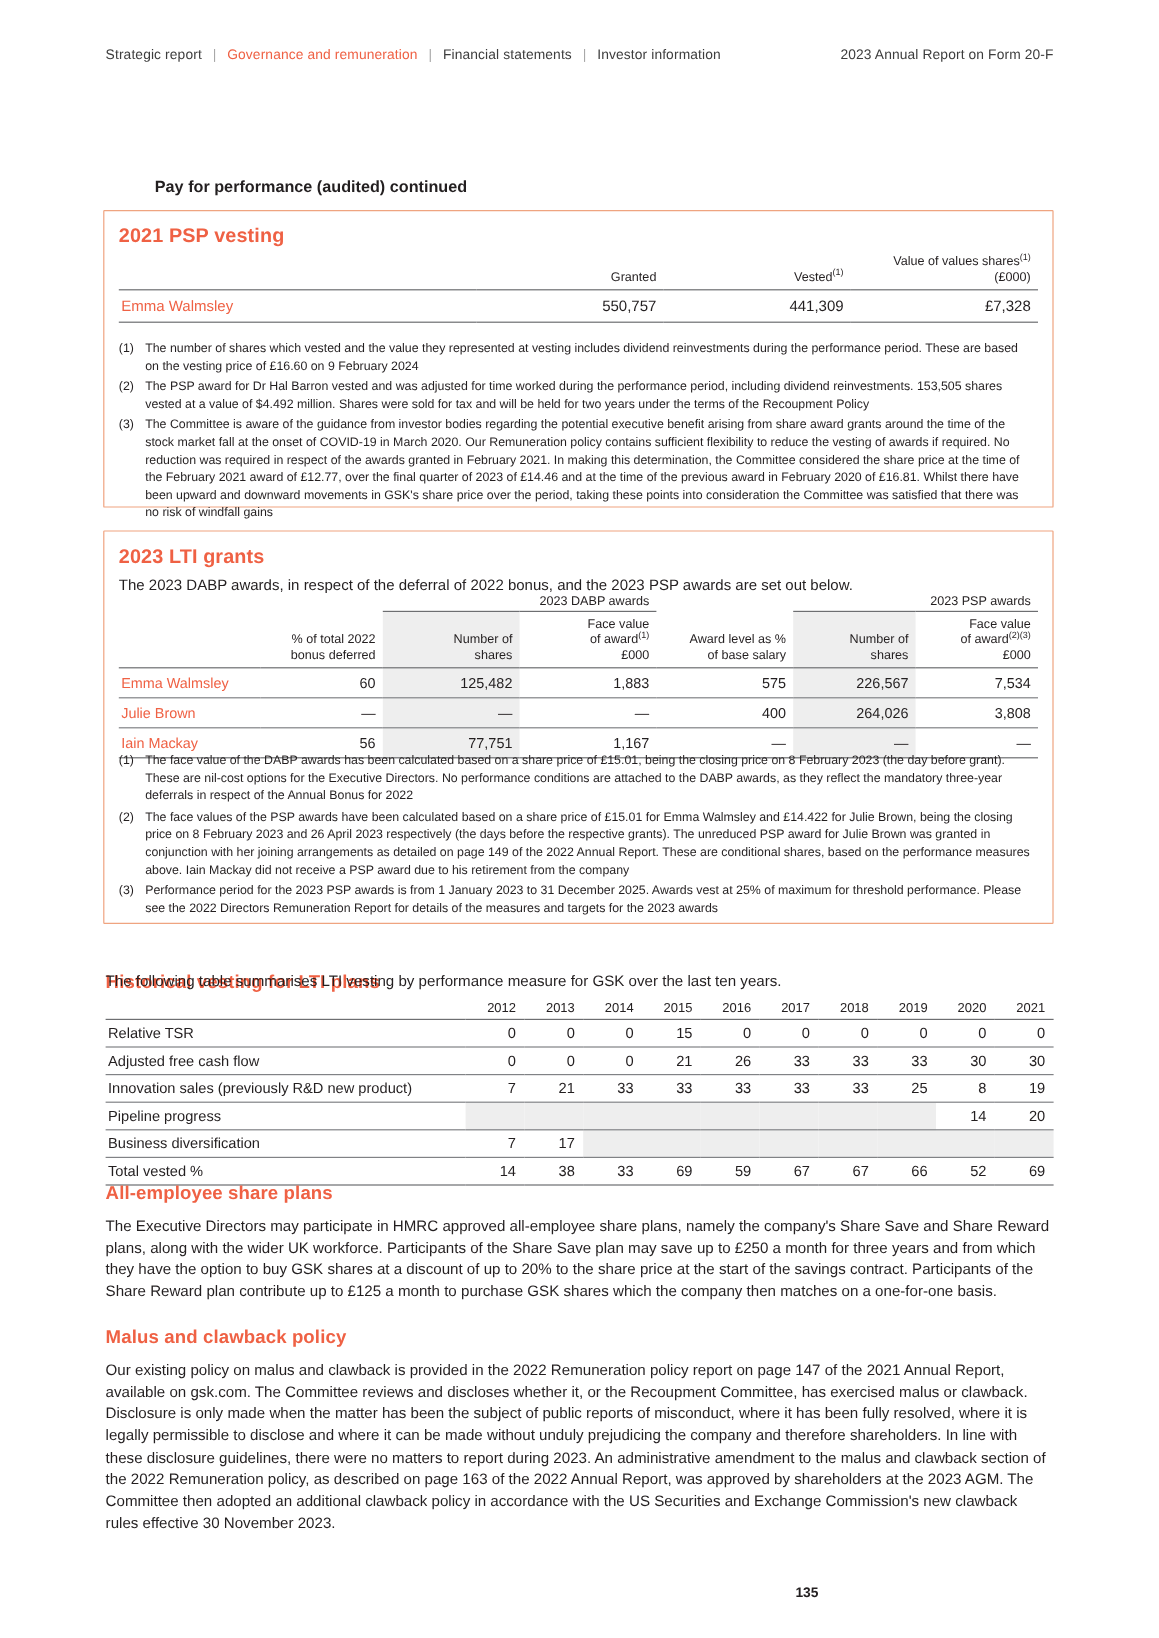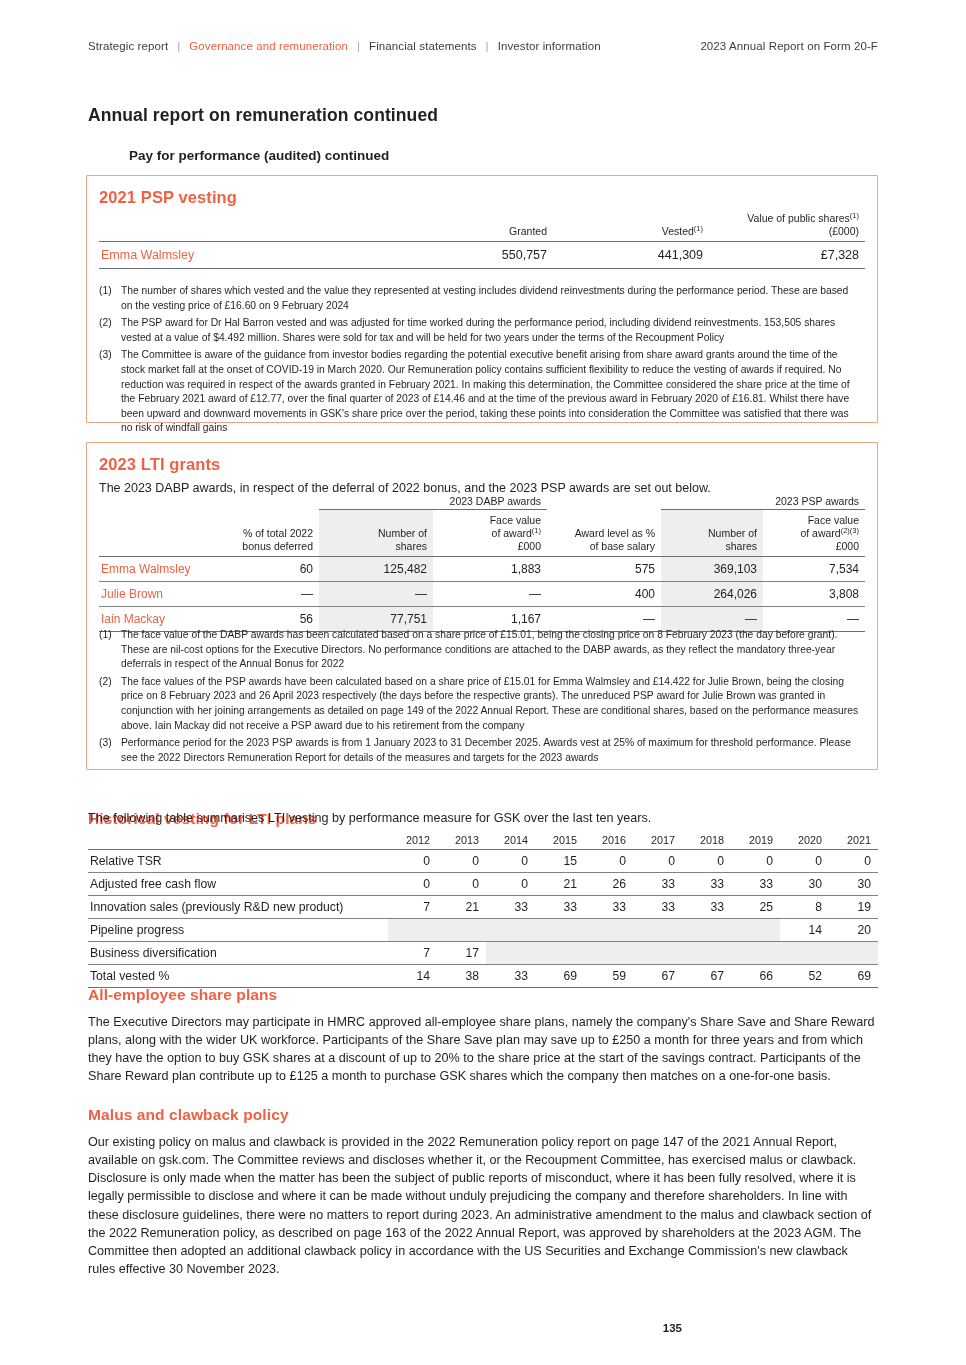--- a/index.html
+++ b/index.html
@@ -272,21 +272,20 @@
     <span class="sep">|</span>
     <span class="crumb active">Governance and remuneration</span>
     <span class="sep">|</span>
     <span class="crumb">Financial statements</span>
     <span class="sep">|</span>
     <span class="crumb">Investor information</span>
     <span class="spacer"></span>
     <span class="docref">2023 Annual Report on Form 20-F</span>
   </div>
 
-  <div class="page-title">Annual report on remuneration continued</div>
   <div class="sub-title">Pay for performance (audited) continued</div>
 
   <div class="card" id="card-psp">
     <div class="card-title">2021 PSP vesting</div>
 
     <table class="doc" id="psp-table">
       <colgroup>
         <col style="width:298px">
         <col style="width:156px">
         <col style="width:156px">
@@ -295,21 +294,21 @@
       <thead>
         <tr>
           <th class="hdr blank"></th>
           <th class="hdr">
             <span>Granted</span>
           </th>
           <th class="hdr">
             <span>Vested</span><sup>(1)</sup>
           </th>
           <th class="hdr">
-            <span>Value of public shares</span><sup>(1)</sup><br>
+            <span>Value of values shares</span><sup>(1)</sup><br>
             <span>(£000)</span>
           </th>
         </tr>
       </thead>
       <tbody>
         <tr>
           <td class="name-cell">Emma Walmsley</td>
           <td class="num">550,757</td>
           <td class="num">441,309</td>
           <td class="num">£7,328</td>
@@ -384,21 +383,21 @@
             <span>£000</span>
           </th>
         </tr>
 
         <tr>
           <td class="val name-cell">Emma Walmsley</td>
           <td class="val num">60</td>
           <td class="val num shade bold">125,482</td>
           <td class="val num">1,883</td>
           <td class="val num">575</td>
-          <td class="val num shade bold">369,103</td>
+          <td class="val num shade bold">226,567</td>
           <td class="val num">7,534</td>
         </tr>
         <tr>
           <td class="val name-cell">Julie Brown</td>
           <td class="val num">—</td>
           <td class="val num shade bold">—</td>
           <td class="val num">—</td>
           <td class="val num">400</td>
           <td class="val num shade bold">264,026</td>
           <td class="val num">3,808</td>

